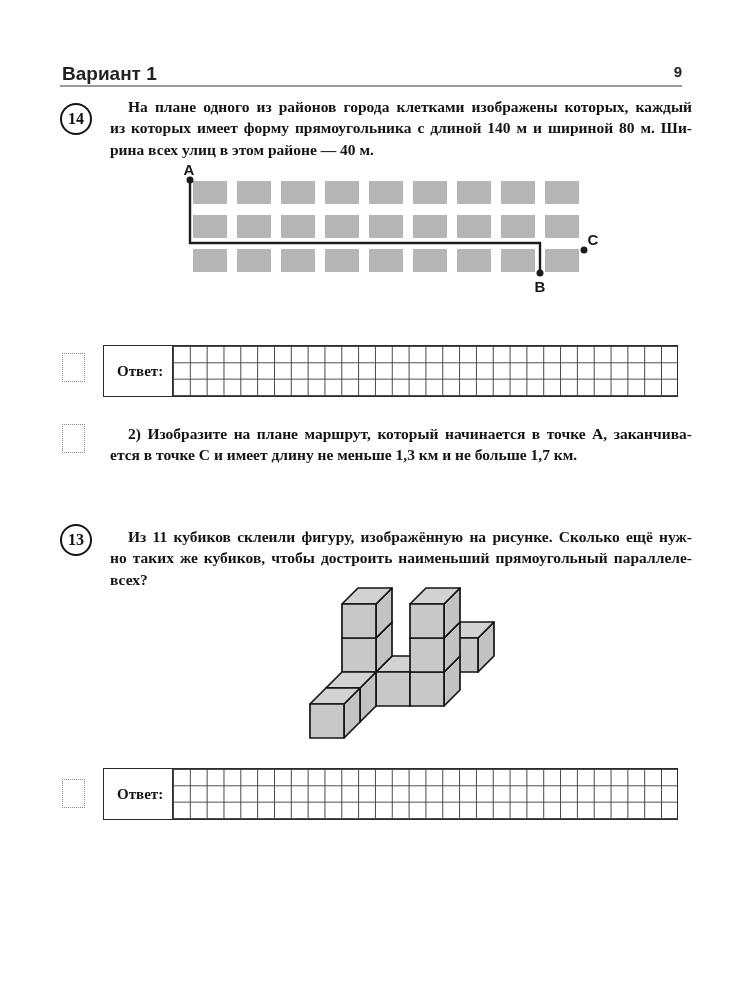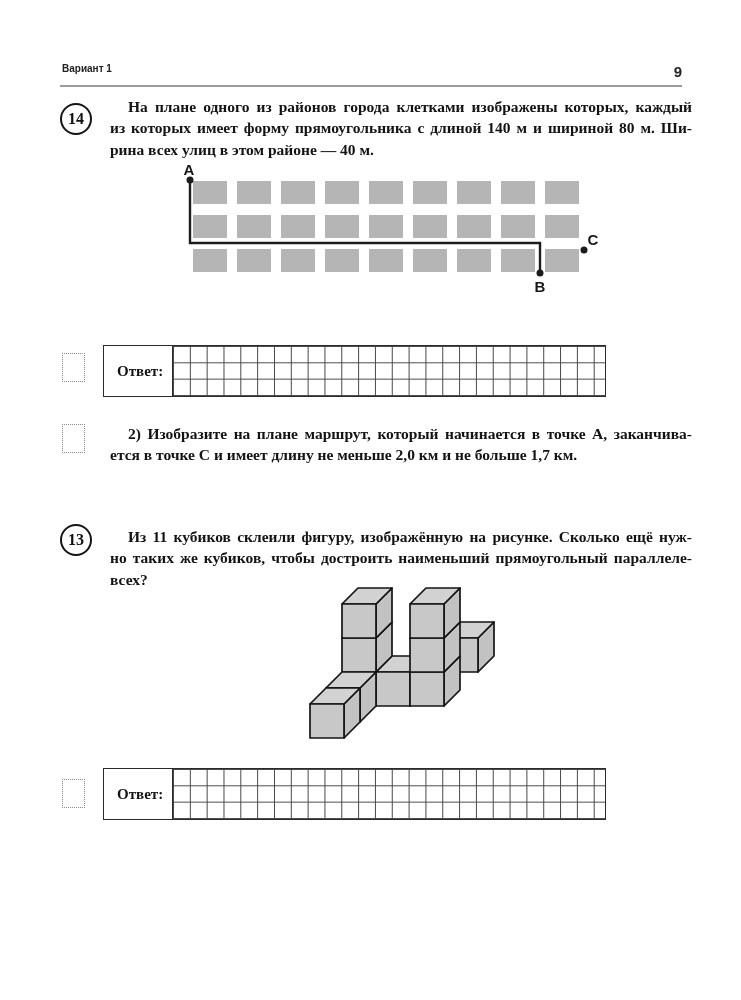--- a/index.html
+++ b/index.html
@@ -1,38 +1,38 @@
 <!DOCTYPE html>
 <html><head>
 <meta charset="utf-8">
 <style>
   html,body{margin:0;padding:0;background:#ffffff;}
   .page{position:relative;width:741px;height:1000px;background:#ffffff;overflow:hidden;
         font-family:"Liberation Serif",serif;color:#151515;}
 
   
   .hdr-variant{position:absolute;left:62px;top:63px;font-family:"Liberation Sans",sans-serif;
-               font-size:10px;font-weight:600;color:#222;}
+               font-size:19px;font-weight:600;color:#222;}
   .hdr-page{position:absolute;right:59px;top:63px;font-family:"Liberation Sans",sans-serif;
             font-size:15px;font-weight:600;color:#222;}
   .hdr-rule{position:absolute;left:60px;right:59px;top:85px;height:1.5px;background:#9a9a9a;}
 
   
   .badge{position:absolute;width:32px;height:32px;border:2.2px solid #141414;border-radius:50%;
          display:flex;align-items:center;justify-content:center;
          font:700 16px "Liberation Serif",serif;color:#111;background:#fff;box-sizing:border-box;}
 
   
   .txt{position:absolute;left:110px;width:582px;font:700 15.5px/21.4px "Liberation Serif",serif;color:#131313;}
   .line{text-align:justify;text-align-last:justify;}
   .line.last{text-align:left;text-align-last:left;}
   .ind{text-indent:18px;}
 
   
-  .answer-box{position:absolute;left:103px;width:503px;height:52px;border:1.6px solid #2b2b2b;
+  .answer-box{position:absolute;left:103px;width:575px;height:52px;border:1.6px solid #2b2b2b;
               box-sizing:border-box;display:flex;background:#fff;}
   .answer-label{width:69px;flex:0 0 69px;border-right:1.2px solid #2b2b2b;display:flex;align-items:center;
                 padding-left:13px;box-sizing:border-box;font:700 15px "Liberation Serif",serif;color:#131313;}
   .answer-grid{flex:1;background-image:
       linear-gradient(to right,#474747 1px,transparent 1px),
       linear-gradient(to bottom,#474747 1px,transparent 1px);
       background-size:16.83px 100%,100% 16.33px;}
 
   
   .dotted-box{position:absolute;left:62px;width:23px;height:29px;border:1.6px dotted #8a8a8a;box-sizing:border-box;}
@@ -99,21 +99,21 @@
 
   <div class="dotted-box" style="top:353px;"></div>
   <div class="answer-box" style="top:345px;">
     <div class="answer-label">Ответ:</div>
     <div class="answer-grid"></div>
   </div>
 
   <div class="dotted-box" style="top:424px;"></div>
   <div class="txt" style="top:423px;">
     <div class="line ind">2) Изобразите на плане маршрут, который начинается в точке А, заканчива-</div>
-    <div class="line last">ется в точке С и имеет длину не меньше 2,0 км и не больше 1,7 км.</div>
+    <div class="line last">ется в точке С и имеет длину не меньше 1,3 км и не больше 1,7 км.</div>
   </div>
 
   <div class="badge" style="left:60px;top:524px;">
     <span>13</span>
   </div>
 
   <div class="txt" style="top:526px;">
     <div class="line ind">Из 11 кубиков склеили фигуру, изображённую на рисунке. Сколько ещё нуж-</div>
     <div class="line">но таких же кубиков, чтобы достроить наименьший прямоугольный параллеле-</div>
     <div class="line last">всех?</div>

